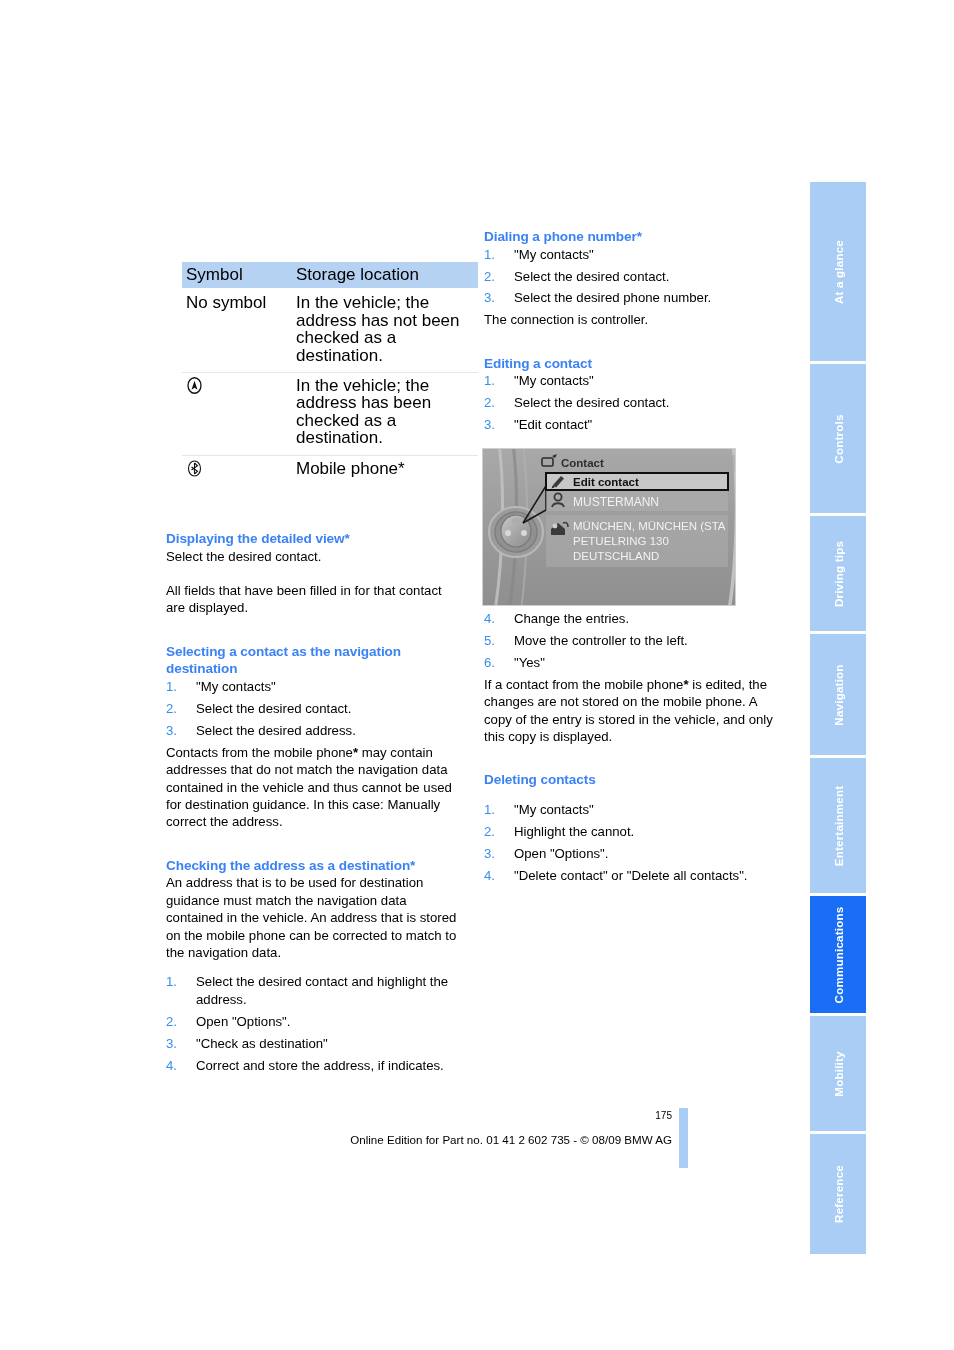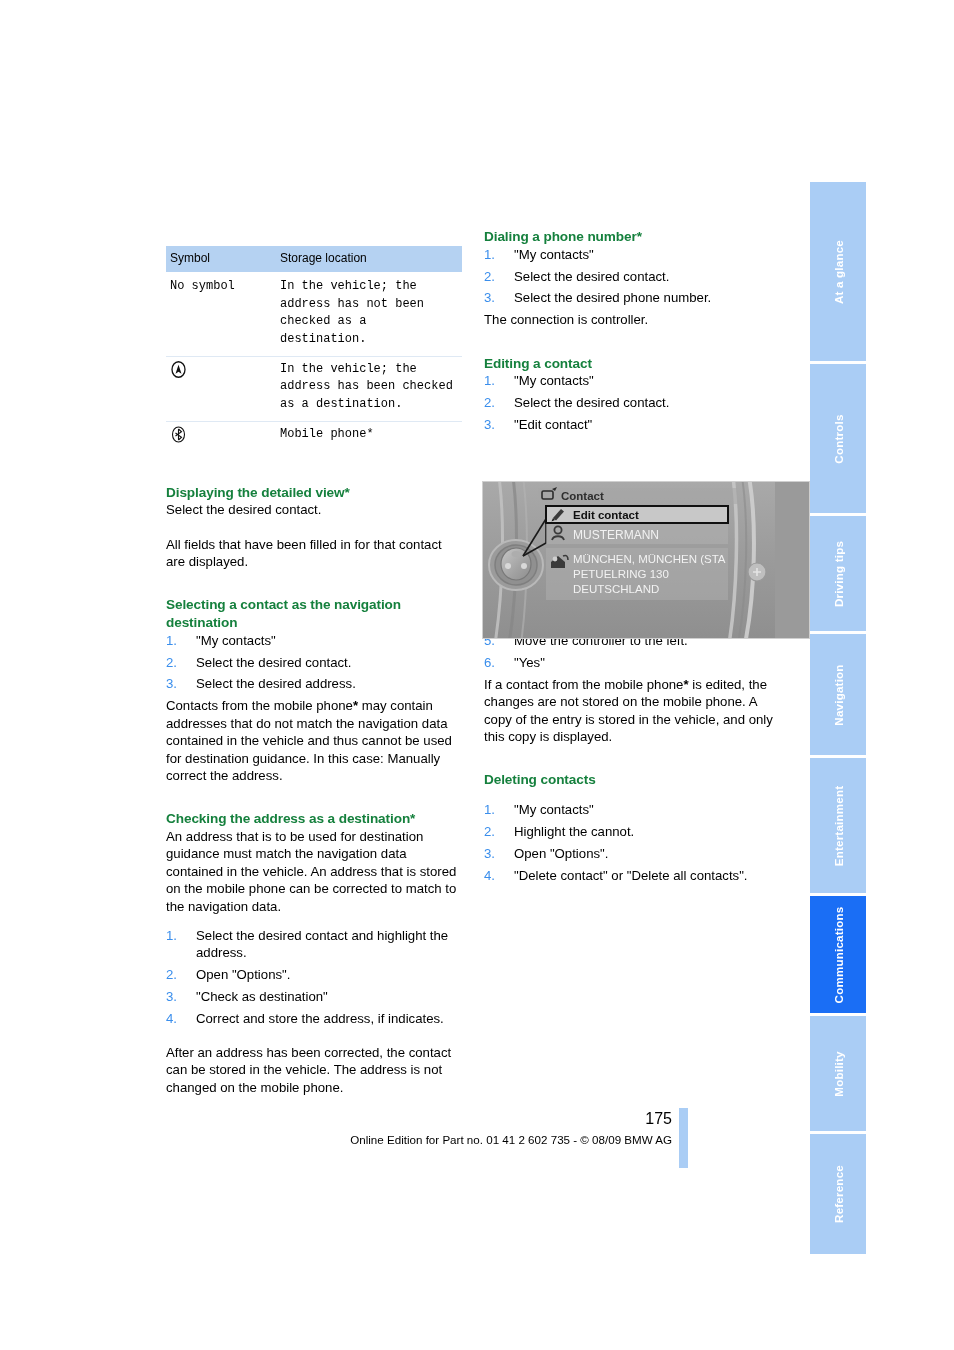--- a/index.html
+++ b/index.html
@@ -39,21 +39,21 @@
     padding: 0;
     text-align: left;
   }
   p.body-text + p.body-text { margin-top: 17px; }
 
   .gap-sm { height: 12px; }
   .gap-md { height: 18px; }
   .gap-lg { height: 26px; }
 
   h2.section-heading {
-    color: #15803d;
+    color: #3b82f6;
     font-size: 13.6px;
     font-weight: bold;
     line-height: 17.6px;
     margin: 0;
     padding: 0;
     letter-spacing: -0.1px;
   }
 
   
   ol.steps {
@@ -72,62 +72,60 @@
     left: 0;
     top: 0;
     color: #3a8eec;
     width: 22px;
   }
 
   
   table.symbol-table {
     border-collapse: collapse;
     width: 296px;
-    margin: 0;
-    font-size: 12px;
+    margin: 16px;
+    font-size: 17px;
     line-height: 17.4px;
   }
   table.symbol-table th {
     background: #b5d2f2;
     font-weight: normal;
     text-align: left;
     padding: 4px 4px 5px 4px;
     vertical-align: top;
   }
   table.symbol-table td {
     padding: 4px 4px 8px 4px;
     vertical-align: top;
     border-bottom: 1px solid #dfe9f4;
-    font-family: Liberation Mono, monospace;
   }
   table.symbol-table tr.first-data td { padding-top: 6px; }
   table.symbol-table tr.no-rule td { border-bottom: none; }
   table.symbol-table col.c1 { width: 110px; }
   table.symbol-table col.c2 { width: 186px; }
 
   .tbl-sym {
     display: inline-block;
     line-height: 0;
   }
   .tbl-sym svg { display: block; }
 
   .star { font-weight: bold; font-size: 13.2px; }
 
   
   #idrive-figure {
     position: absolute;
     left: 482px;
     top: 448px;
-    width: 328px;
+    width: 254px;
     height: 158px;
     overflow: hidden;
     background: #9a9a9a;
     border: 1px solid #cfcfcf;
     box-sizing: border-box;
-    margin-top: 33px;
   }
   #idrive-figure svg { display: block; }
 
   
   #tab-rail {
     position: absolute;
     left: 810px;
     top: 182px;
     width: 56px;
     height: 972px;
@@ -162,21 +160,21 @@
     left: 0;
     top: 1100px;
     width: 954px;
   }
   #page-number {
     position: absolute;
     left: 600px;
     top: 10px;
     width: 72px;
     text-align: right;
-    font-size: 16px;
+    font-size: 10px;
   }
   #footer-note {
     position: absolute;
     left: 0;
     top: 33px;
     width: 672px;
     text-align: right;
     font-size: 11.6px;
   }
   #footer-bar {
@@ -281,21 +279,20 @@
       <li>
         <span class="num">3.</span>
         <span>"Check as destination"</span>
       </li>
       <li>
         <span class="num">4.</span>
         <span>Correct and store the address, if indicates.</span>
       </li>
     </ol>
     <div class="gap-sm"></div>
-    <p class="body-text">After an address has been corrected, the contact can be stored in the vehicle. The address is not changed on the mobile phone.</p>
   </div>
 
   <div class="column" id="col-right">
 
     <h2 class="section-heading">Dialing a phone number*</h2>
     <ol class="steps">
       <li>
         <span class="num">1.</span>
         <span>"My contacts"</span>
       </li>

